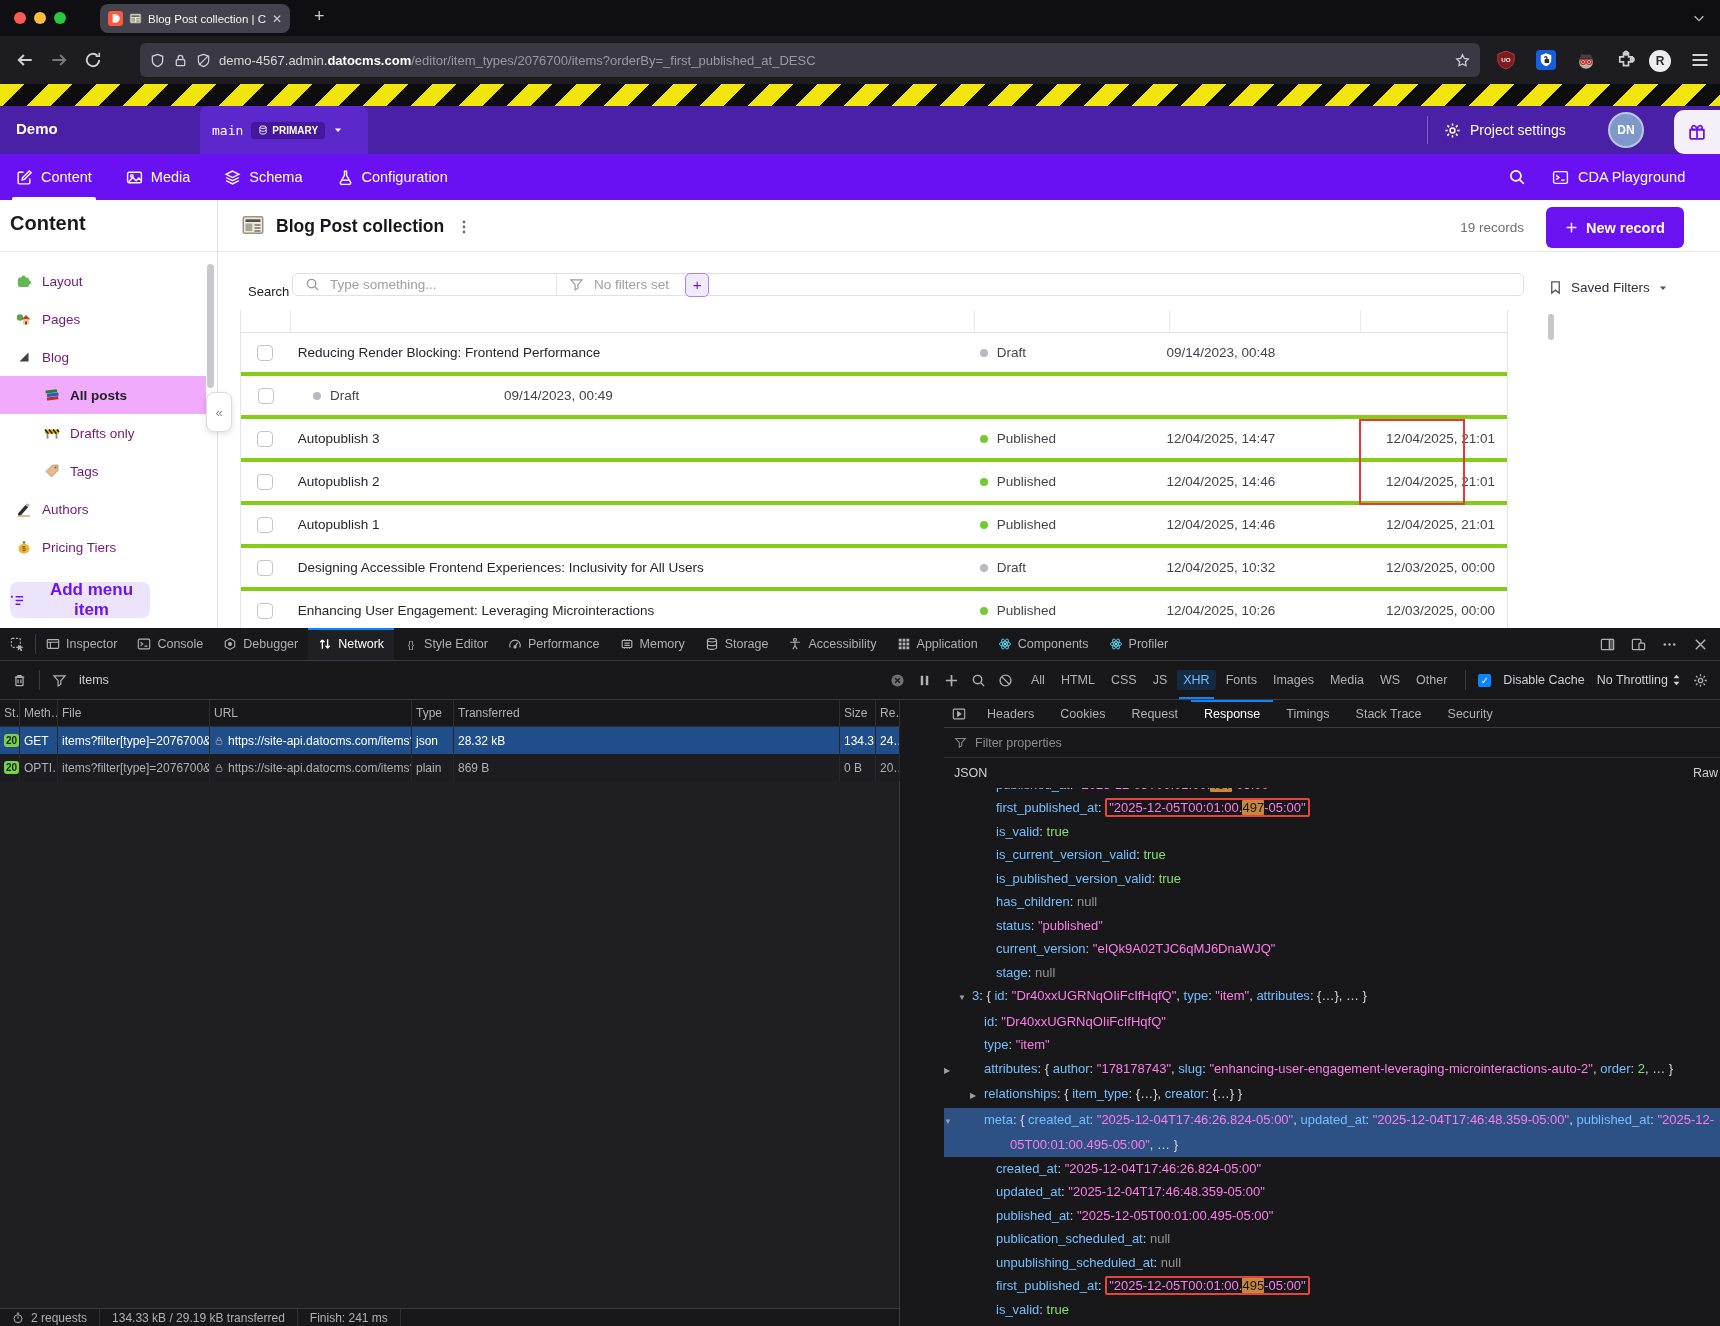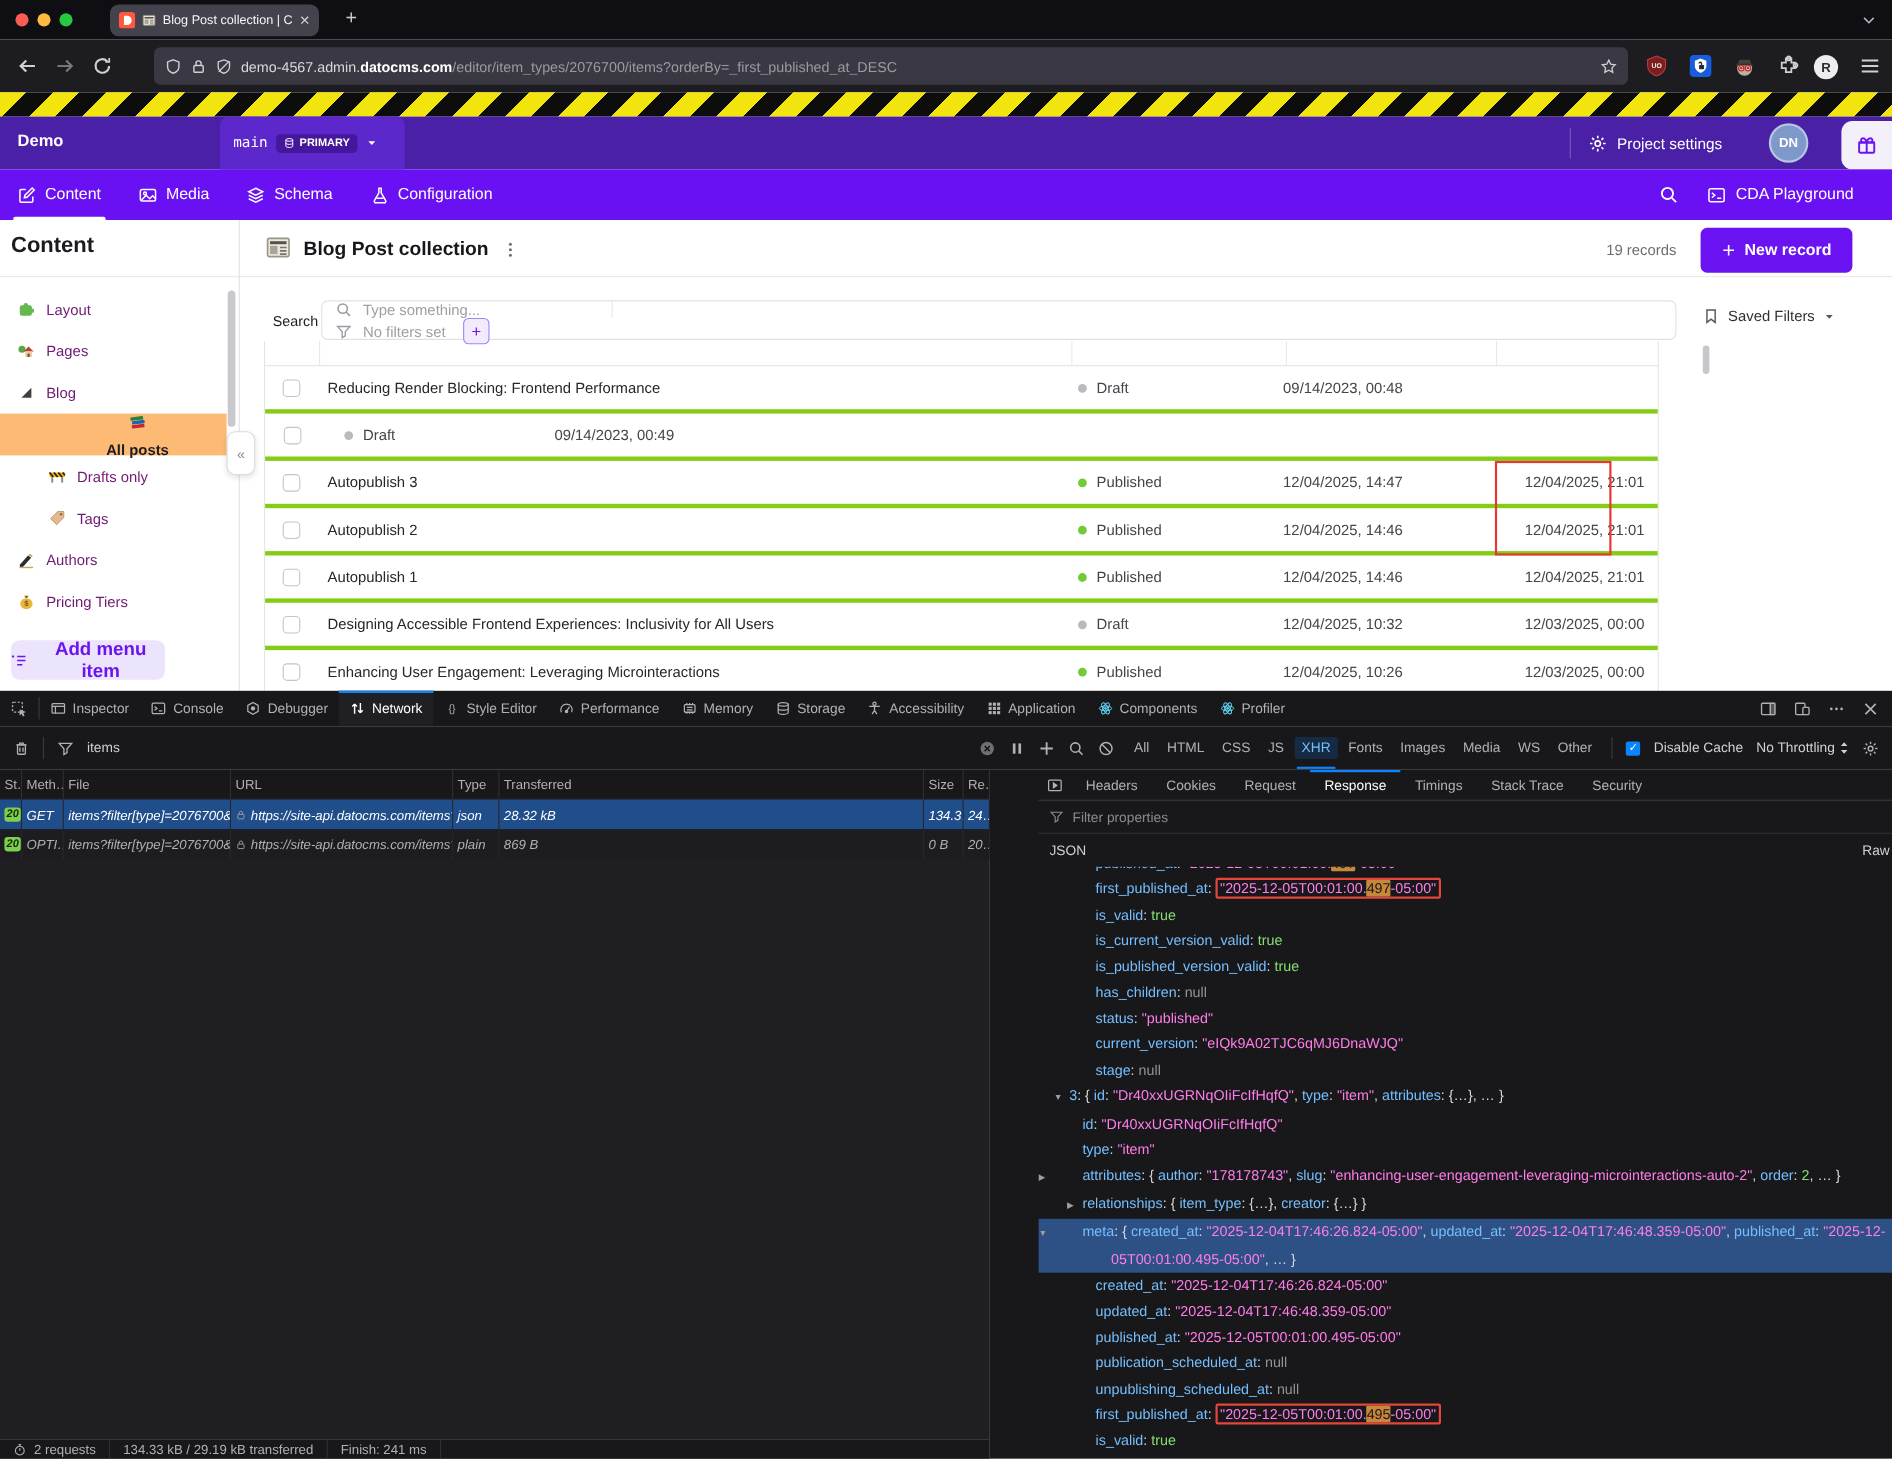--- a/index.html
+++ b/index.html
@@ -64,42 +64,42 @@
 
   
   #appbody { position:absolute; top:200px; left:0; width:1720px; height:428px; background:#fff; overflow:hidden; }
   #sidebar { position:absolute; left:0; top:0; width:218px; height:428px; border-right:1px solid #e2e2e6; }
   #sidebar-title { position:absolute; left:10px; top:12px; font-size:20px; font-weight:bold; color:#1b1b1f; }
   #hdr-rule { position:absolute; left:0; top:51px; width:1720px; height:1px; background:#e9e9ec; }
   #side-menu { position:absolute; left:0; top:62px; width:218px; }
   .side-item { height:38px; display:flex; align-items:center; gap:10px; padding-left:16px;
     font-size:13.5px; color:#701a75; }
   .side-item.lvl1 { padding-left:44px; }
-  .side-item.selected { background:#fdba74; font-weight:bold; color:#1d1d22; width:206px;flex-direction:column; }
+  .side-item.selected { background:#f0abfc; font-weight:bold; color:#1d1d22; width:206px; }
   .s-icon { width:16px; height:16px; }
   #side-thumb { position:absolute; left:207px; top:64px; width:7px; height:124px; background:#c9c9cd; border-radius:4px; }
   #collapse-btn { position:absolute; left:206px; top:192px; width:26px; height:40px; background:#fff;
     border:1px solid #dcdce0; border-radius:8px; box-shadow:0 2px 6px rgba(0,0,0,.12); z-index:5;
     display:flex; align-items:center; justify-content:center; color:#8a8a90; font-size:13px; }
   #add-menu-btn { position:absolute; left:10px; top:382px; width:140px; height:36px; background:#ece3fc;
     border-radius:8px; display:flex; align-items:center; justify-content:center; gap:8px;
     color:#6b13f1; font-weight:bold; font-size:17px; border:none; }
   #add-menu-btn .icon { width:15px; height:15px; }
 
   #main { position:absolute; left:218px; top:0; width:1502px; height:428px; }
   #coll-icon { position:absolute; left:22px; top:13px; width:26px; height:24px; }
   #coll-title { position:absolute; left:58px; top:16px; font-size:17.5px; font-weight:bold; color:#17171b; }
   #coll-kebab { position:absolute; left:238px; top:17px; width:16px; height:20px; color:#6e6e76; }
   #records-count { position:absolute; right:196px; top:20px; font-size:13.5px; color:#6e6e76; }
   #new-record-btn { position:absolute; left:1328px; top:7px; width:138px; height:41px; background:#6b12f2;
     color:#fff; border:none; border-radius:6px; font-size:14.5px; font-weight:bold;
     display:flex; align-items:center; justify-content:center; gap:8px; }
   #search-label { position:absolute; left:30px; top:84px; font-size:13px; color:#1c1c22; }
-  #search-wrap { position:absolute; left:74px; top:73px; width:1232px; height:36px; border:1px solid #e1e1e5;
-    border-radius:6px; display:flex; align-items:stretch; background:#fff;flex-direction:column; }
+  #search-wrap { position:absolute; left:74px; top:73px; width:1232px; height:23px; border:1px solid #e1e1e5;
+    border-radius:6px; display:flex; align-items:stretch; background:#fff; }
   #search-left { width:264px; display:flex; align-items:center; gap:10px; padding:0 12px;
     border-right:1px solid #e6e6ea; }
   #search-left .icon, #filters-zone .icon { width:15px; height:15px; color:#9a9aa2; }
   .ph { font-size:13.5px; color:#9fa0a6; }
   #filters-zone { display:flex; align-items:center; gap:10px; padding:0 12px; }
   #add-filter-btn { width:24px; height:24px; background:#f1ebfd; border:1px solid #a383f5; border-radius:5px;
     color:#6b13f1; font-size:15px; display:flex; align-items:center; justify-content:center; margin-left:6px; }
   #saved-filters { position:absolute; left:1330px; top:80px; display:flex; align-items:center; gap:8px;
     font-size:13.5px; color:#303036; }
   #saved-filters .icon { width:15px; height:15px; color:#55555c; }
@@ -147,21 +147,21 @@
   .chip.active::after { content:''; position:absolute; left:2px; right:2px; bottom:-9px; height:2px; background:#0a84ff; }
   #dc-check { width:13px; height:13px; background:#0a84ff; border-radius:2px; color:#fff; font-size:10px;
     display:flex; align-items:center; justify-content:center; }
   #throttle { display:flex; align-items:center; gap:4px; color:#d0d0d4; }
 
   #netpane { position:absolute; top:72px; left:0; width:900px; height:626px; border-right:1px solid #3a3a3e; }
   #net-head { display:flex; height:27px; border-bottom:1px solid #2e2e33; font-size:12px; color:#b1b1b3; }
   .ncell { padding:0 4px; height:100%; display:flex; align-items:center; overflow:hidden;
     white-space:nowrap; border-right:1px solid #26262b; flex:none; }
   #net-head .ncell { border-right:1px solid #2e2e33; }
-  .nrow { display:flex; height:27px; font-size:12px; color:#b1b1b3;font-style:italic; }
+  .nrow { display:flex; height:27px; font-size:12px; color:#b1b1b3; }
   .nrow.stripe { background:#1d1d21; }
   .nrow.selected { background:#204e8a; color:#fff; }
   .sbadge { background:#7bd14e; color:#142608; font-size:10px; font-weight:bold; border-radius:3px; padding:1px 2px; }
   .lockmini { width:10px; height:10px; margin-right:4px; color:#9a9a9f; flex:none; }
   #net-empty { position:absolute; top:81px; left:0; width:899px; height:527px; background:#1f1f23; }
   #net-status { position:absolute; bottom:0; left:0; width:899px; height:18px; background:#18181b;
     border-top:1px solid #3a3a3e; display:flex; align-items:center; font-size:12px; gap:0; }
   #net-status .st-item { display:flex; align-items:center; gap:7px; padding:0 12px; height:100%; border-right:1px solid #2e2e33; }
   #net-status .icon { width:12px; height:12px; }
 

